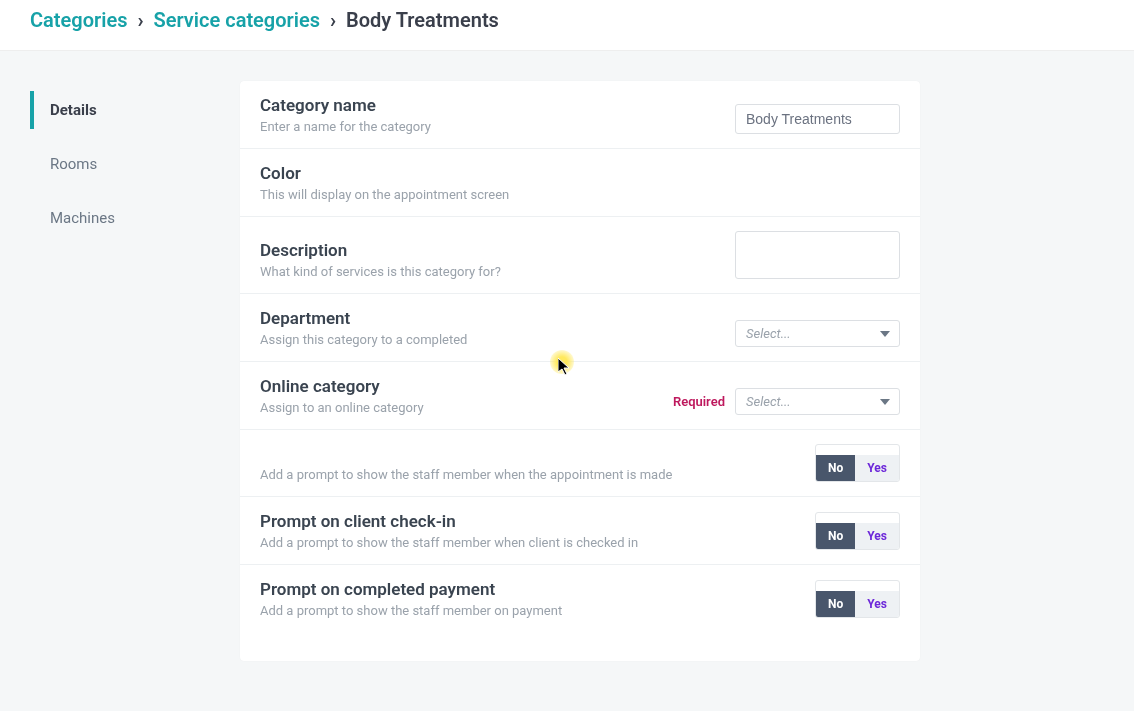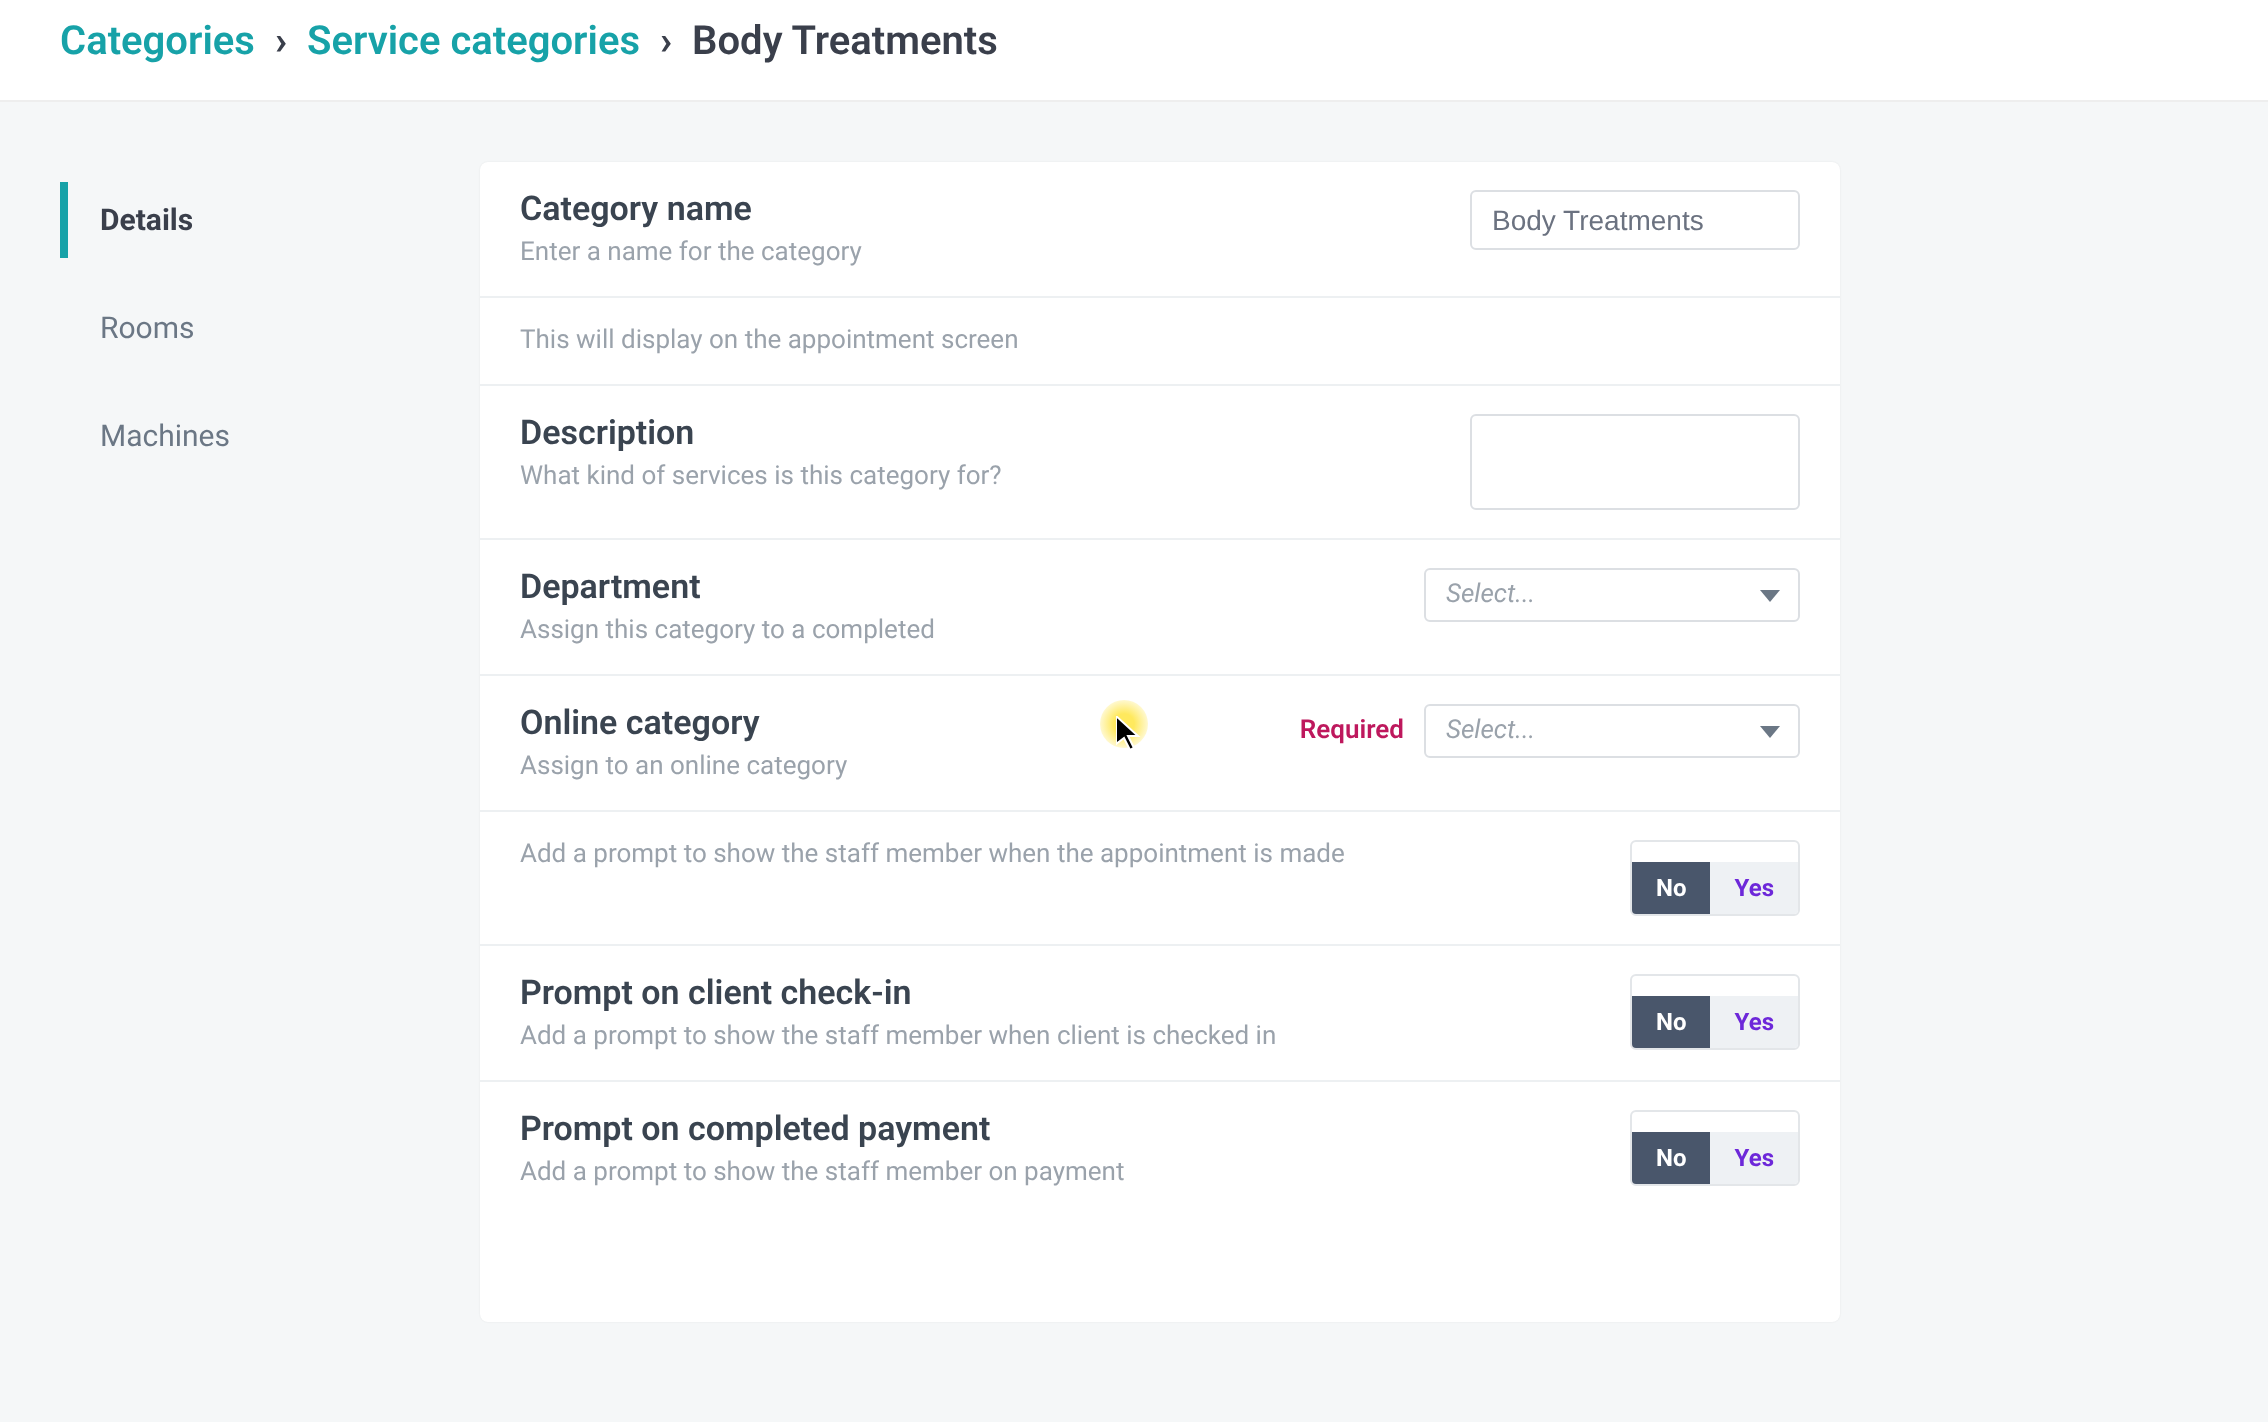--- a/index.html
+++ b/index.html
@@ -51,21 +51,21 @@
       border-left: 4px solid #17a2a8;
     }
     .card {
       background: #fff;
       border-radius: 4px;
       box-shadow: 0 0 1px rgba(0,0,0,0.08);
       width: 680px;
     }
     .row {
       display: flex;
-      align-items: flex-start;
+      align-items: flex-end;
       justify-content: space-between;
       padding: 14px 20px;
       border-bottom: 1px solid #edf0f2;
     }
     .row:last-child { border-bottom: none; }
     .row-left { flex: 1; padding-right: 20px; }
     .field-label {
       font-size: 17px;
       font-weight: 600;
       color: #3a4450;
@@ -96,21 +96,21 @@
       height: 48px;
       background: #fff;
       resize: none;
       font-size: 14px;
       font-family: inherit;
       padding: 6px 10px;
       color: #6b7280;
     }
     .select-wrap {
       position: relative;
-      width: 188px;
+      width: 165px;
     }
     .select-input {
       border: 1px solid #dcdfe3;
       border-radius: 3px;
       padding: 5px 28px 5px 10px;
       font-size: 13px;
       font-style: italic;
       color: #9aa2ab;
       background: #fff;
       cursor: pointer;
@@ -200,20 +200,21 @@
         <div class="field-label">Category name</div>
         <div class="field-hint">Enter a name for the category</div>
       </div>
       <div class="row-right">
         <input type="text" class="text-input" value="Body Treatments" style="">
       </div>
     </div>
 
     <div class="row">
       <div class="row-left">
+        <div class="field-label">Color</div>
         <div class="field-hint">This will display on the appointment screen</div>
       </div>
       <div class="row-right"></div>
     </div>
 
     <div class="row">
       <div class="row-left">
         <div class="field-label">Description</div>
         <div class="field-hint">What kind of services is this category for?</div>
       </div>

